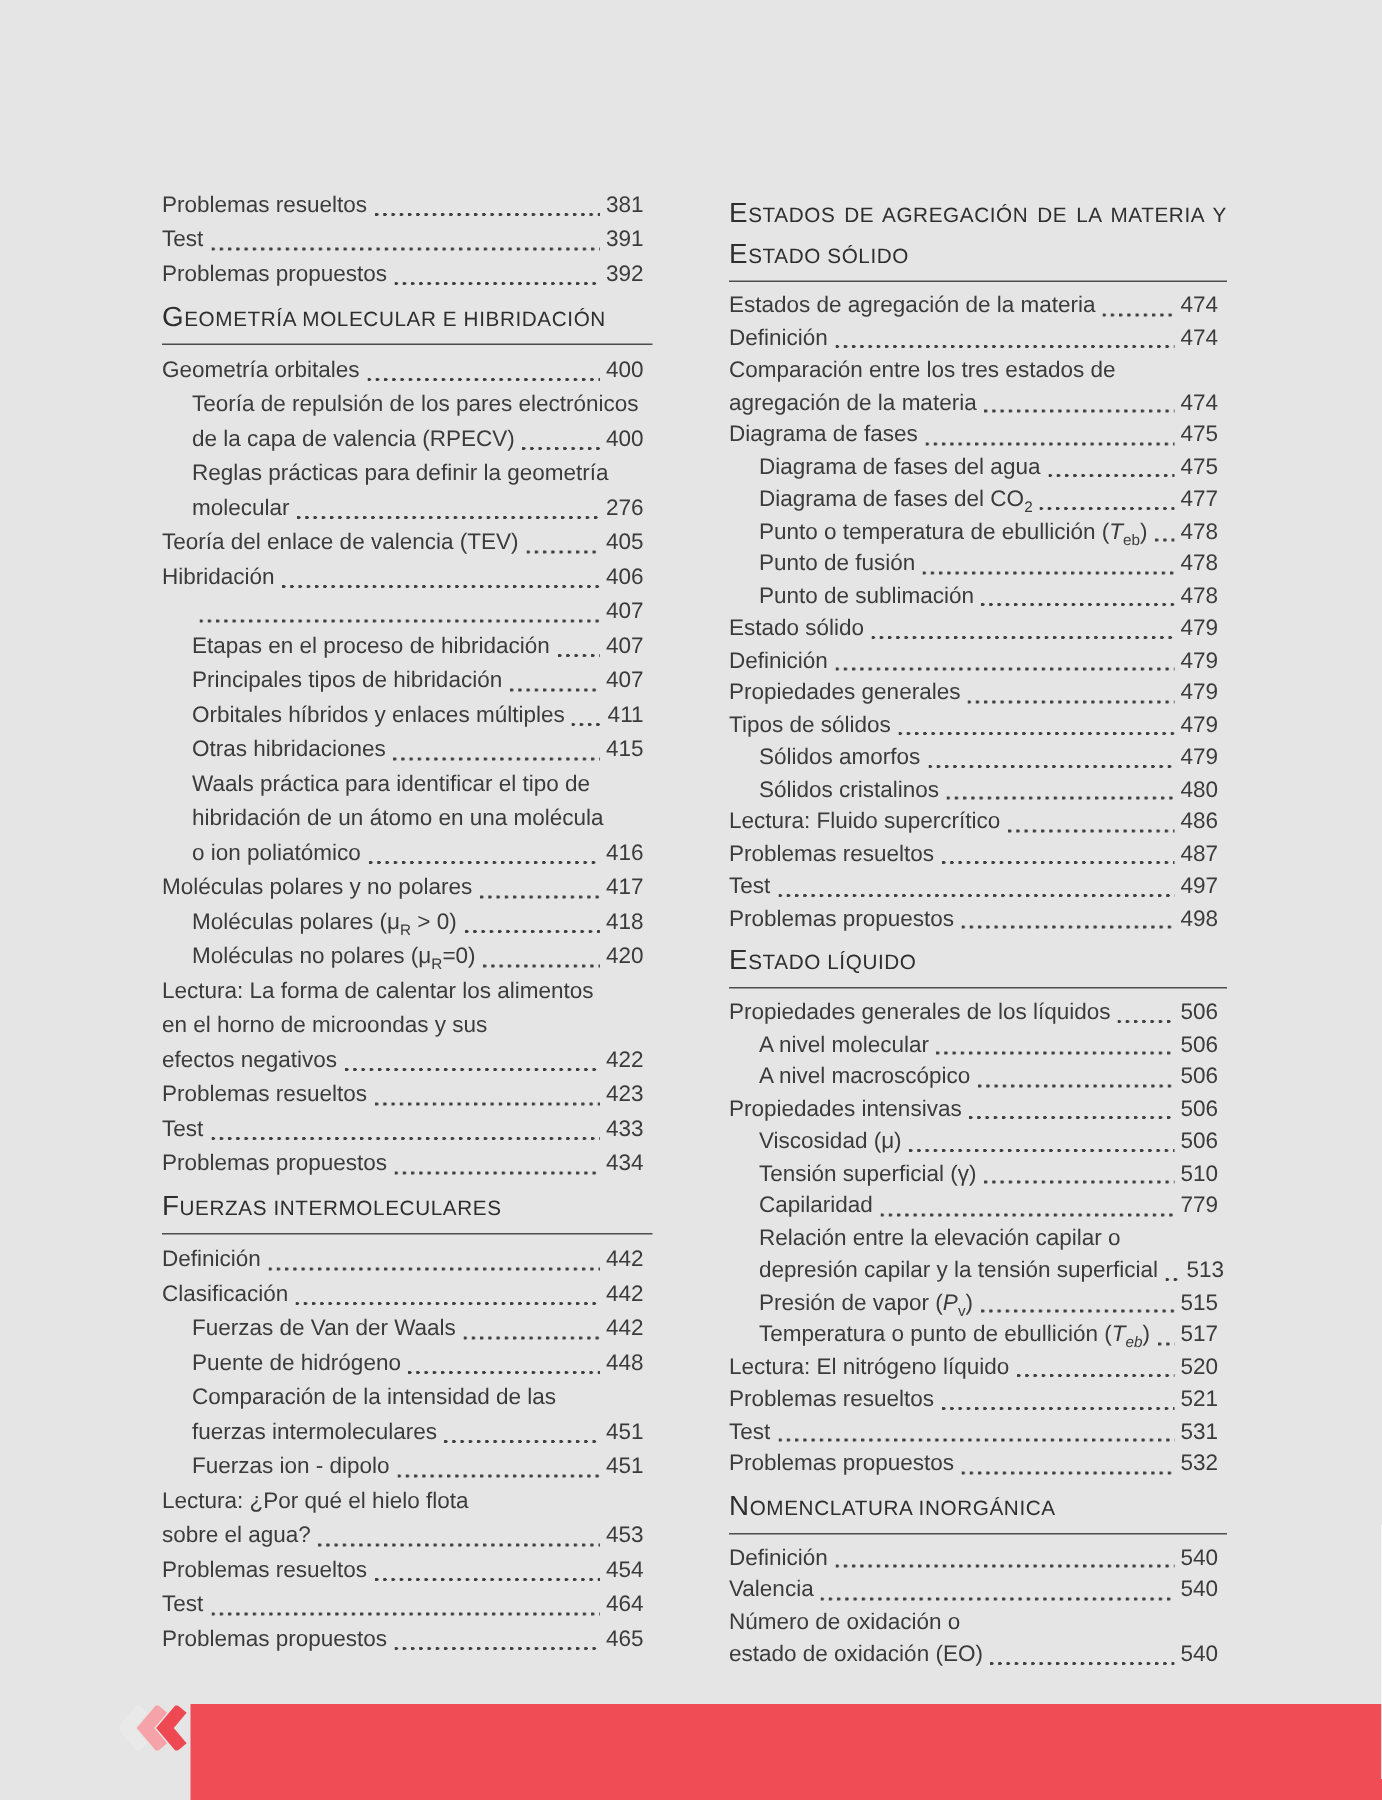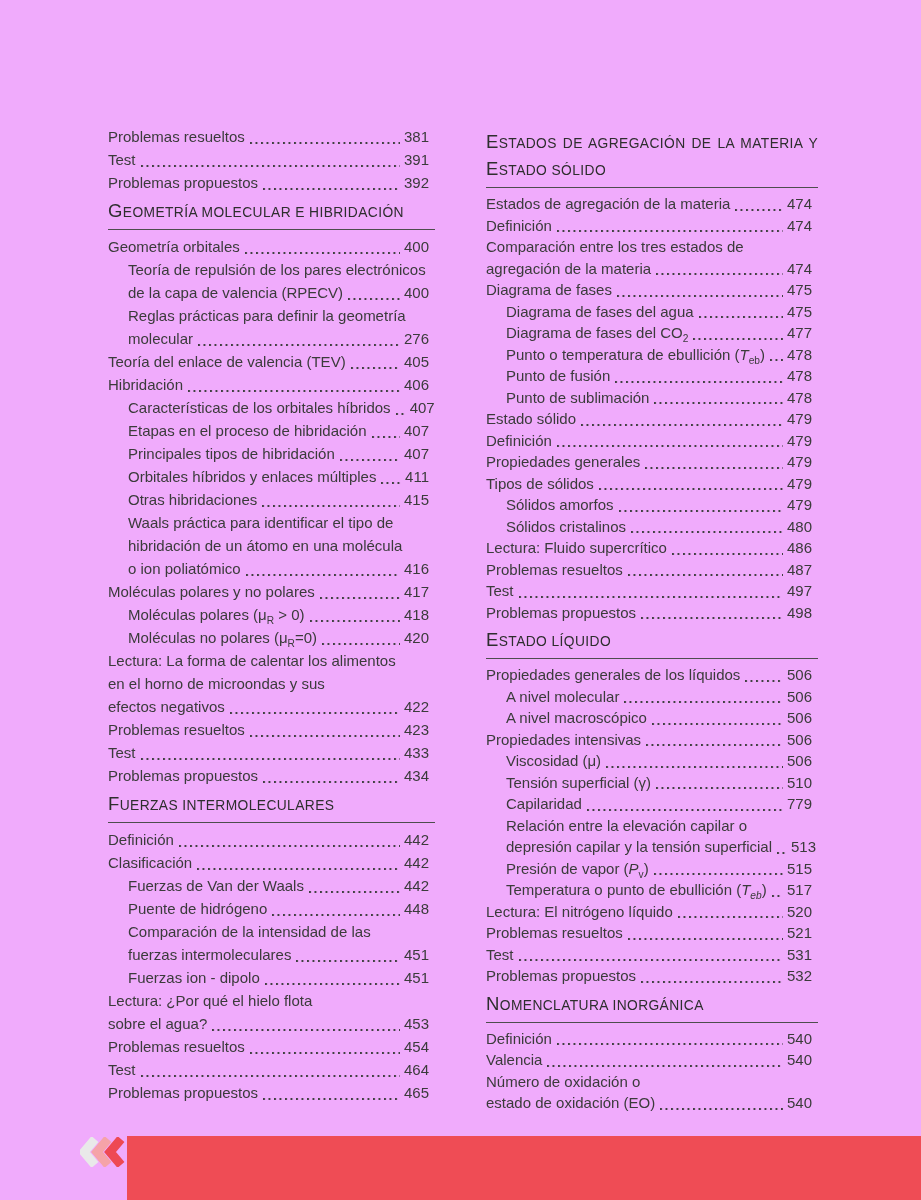--- a/index.html
+++ b/index.html
@@ -1,17 +1,17 @@
 <!DOCTYPE html>
 <html><head>
 <meta charset="utf-8">
 <style>
   html,body{margin:0;padding:0;background:#fff;}
   .page{
-    position:relative;width:921px;height:1200px;background:#f0abfc;overflow:hidden;
+    position:relative;width:921px;height:1200px;background:#e5e5e5;overflow:hidden;
     font-family:"Liberation Sans","DejaVu Sans",sans-serif;
     color:var(--text,#3b3b3b);
   }
   .col{position:absolute;top:125px;}
   .col-left{left:108px;width:327px;font-size:15px;line-height:23px;}
   .col-right{left:486px;width:332px;font-size:15px;line-height:21.5px;}
   .sec-h{
     font-weight:normal;text-transform:uppercase;font-size:13.8px;line-height:25px;
     color:#2e2e2e;letter-spacing:.4px;
     border-bottom:1.5px solid var(--rule,#4d4d4d);
@@ -85,21 +85,20 @@
           <span class="t">Teoría del enlace de valencia (TEV)</span>
           <span class="leader"></span>
           <span class="pg">405</span>
         </div>
         <div class="line">
           <span class="t">Hibridación</span>
           <span class="leader"></span>
           <span class="pg">406</span>
         </div>
         <div class="line ind1">
-          <span class="t">Características de los orbitales híbridos</span>
           <span class="leader"></span>
           <span class="pg">407</span>
         </div>
         <div class="line ind1">
           <span class="t">Etapas en el proceso de hibridación</span>
           <span class="leader"></span>
           <span class="pg">407</span>
         </div>
         <div class="line ind1">
           <span class="t">Principales tipos de hibridación</span>

